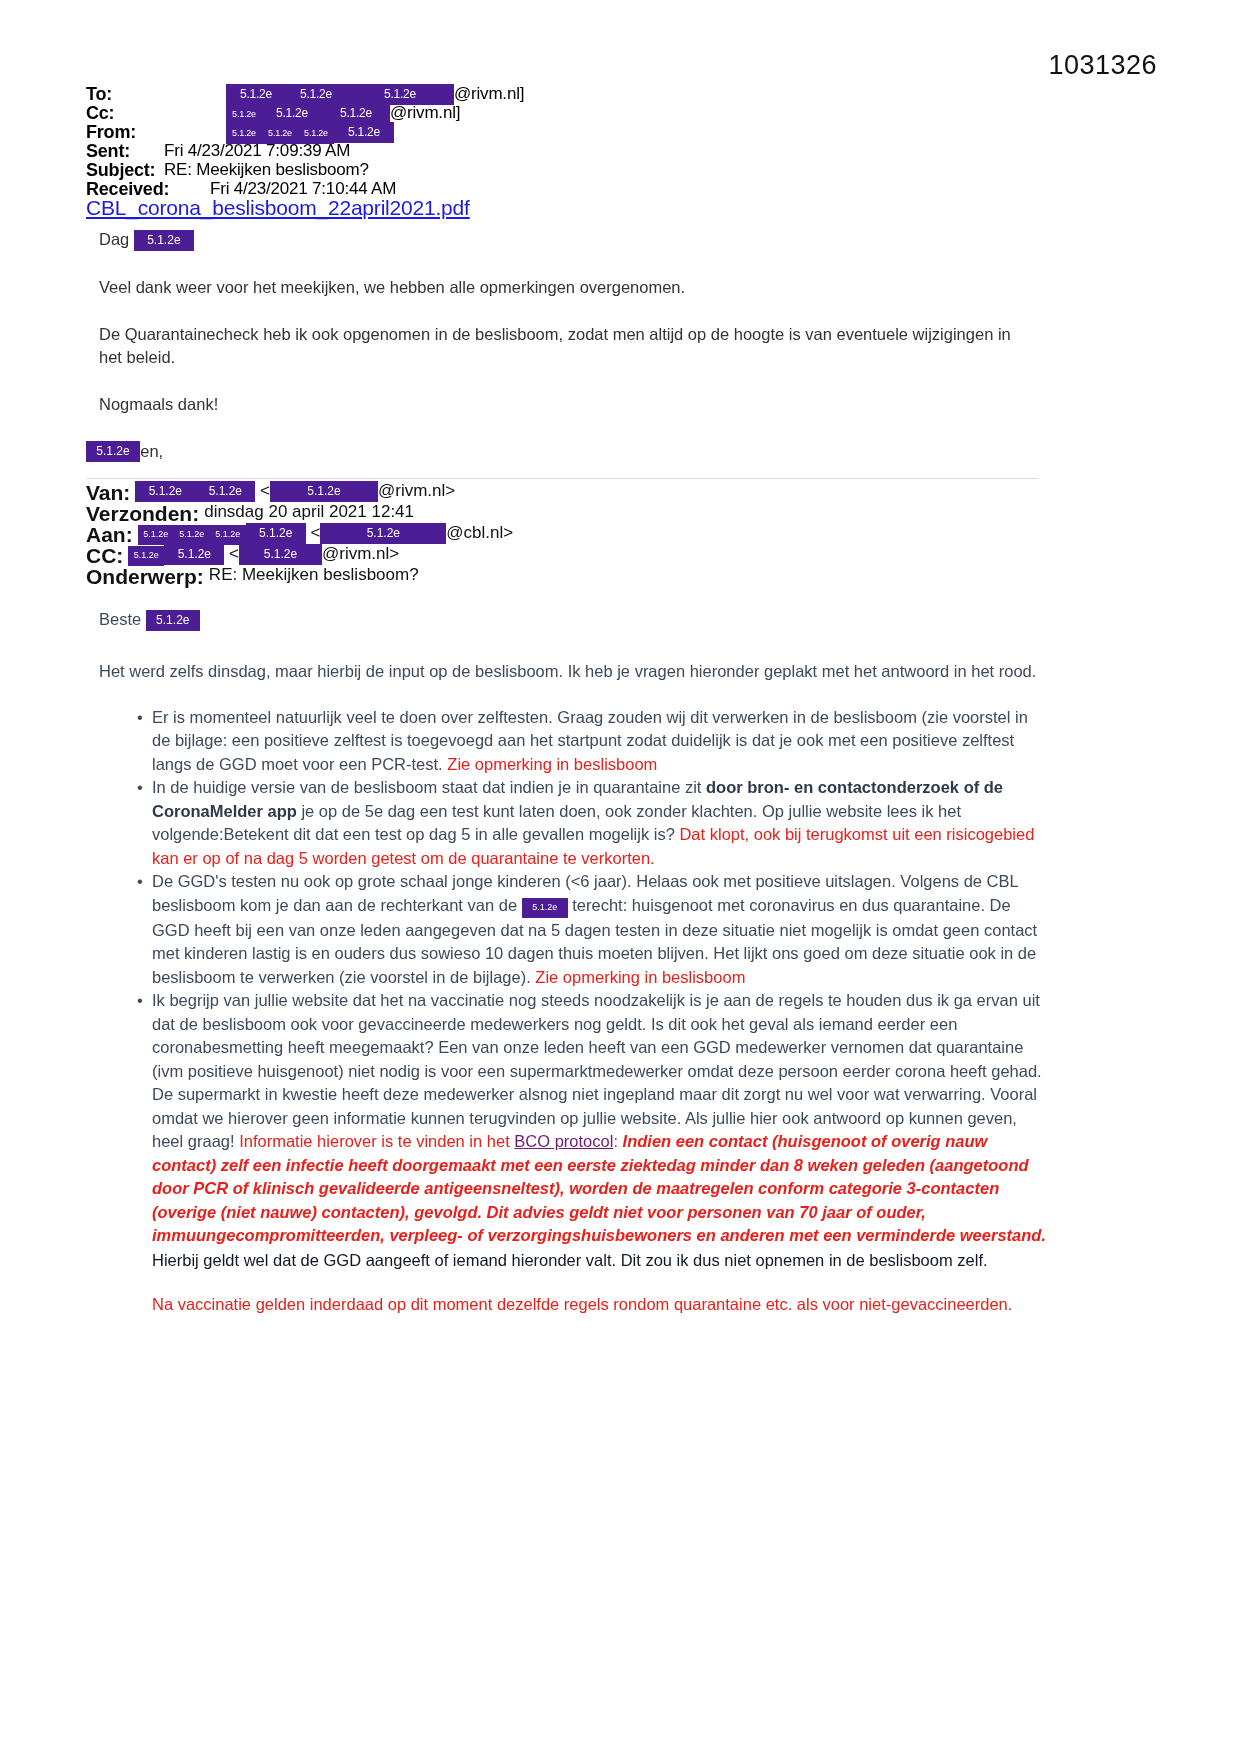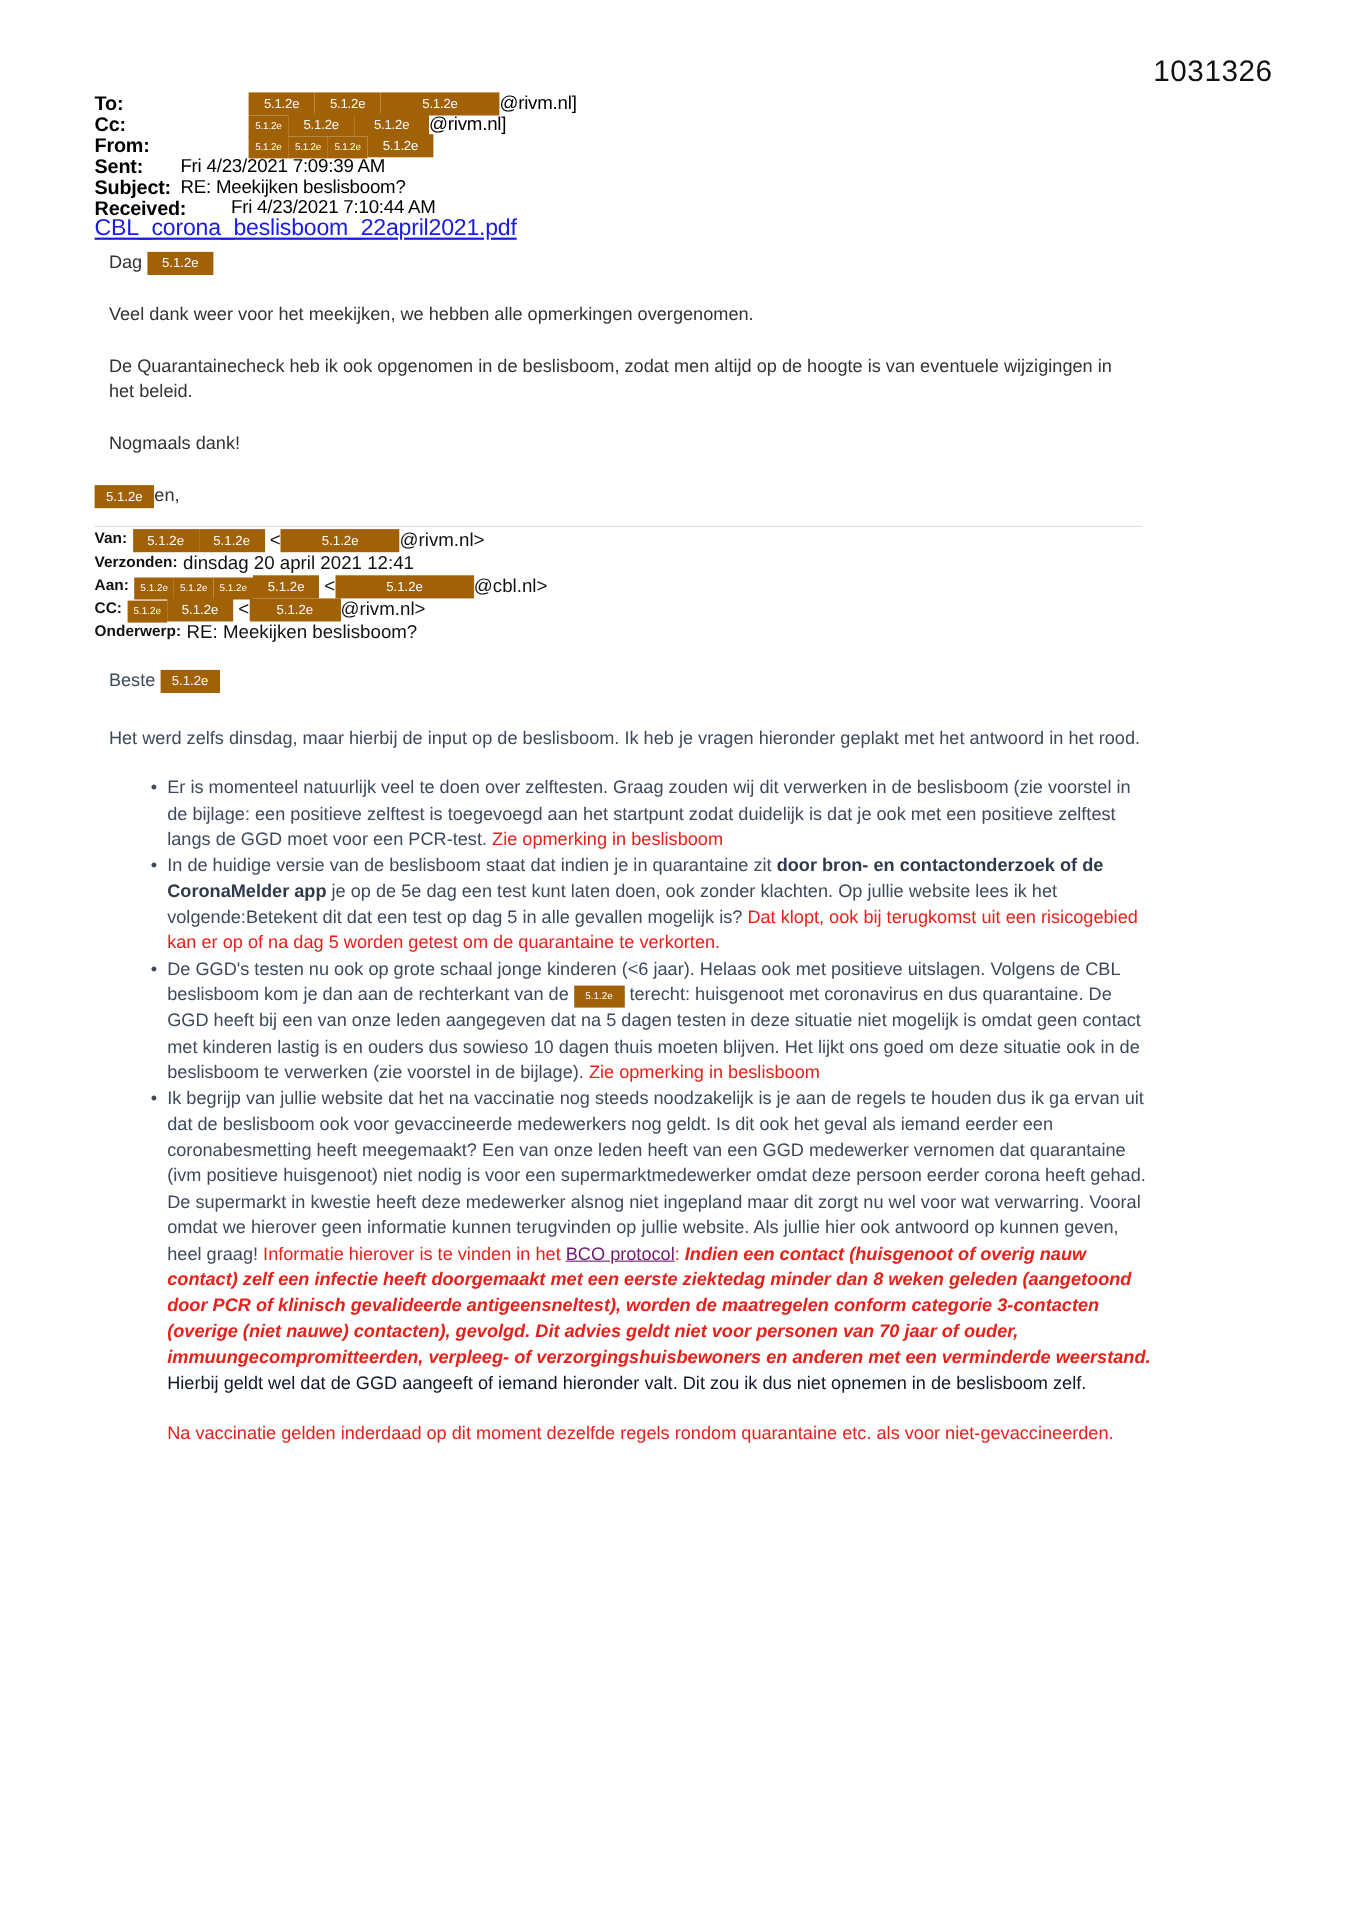--- a/index.html
+++ b/index.html
@@ -30,21 +30,21 @@
     right: 84px;
     font-size: 27px;
     letter-spacing: 0.5px;
     color: #111;
     font-family: "Liberation Sans", sans-serif;
   }
 
   
   .redact {
     display: inline-block;
-    background: #a16207;
+    background: #4c1d95;
     color: #ffffff;
     font-size: 12px;
     line-height: 1;
     text-align: center;
     vertical-align: baseline;
     padding: 4px 4px 5px 4px;
     font-family: "Liberation Sans", sans-serif;
     white-space: nowrap;
     position: relative;
     top: -1px;
@@ -129,21 +129,21 @@
   }
   .q-row {
     height: 21px;
     white-space: nowrap;
     display: flex;
     align-items: flex-start;
   }
   .q-label {
     font-weight: bold;
     margin-right: 5px;
-    font-size: 14px;
+    font-size: 21px;
   }
   .q-val { font-size: 17px; }
 
   
   .body2 {
     position: absolute;
     left: 99px;
     top: 608px;
     width: 948px;
     color: #3d4a5c;

